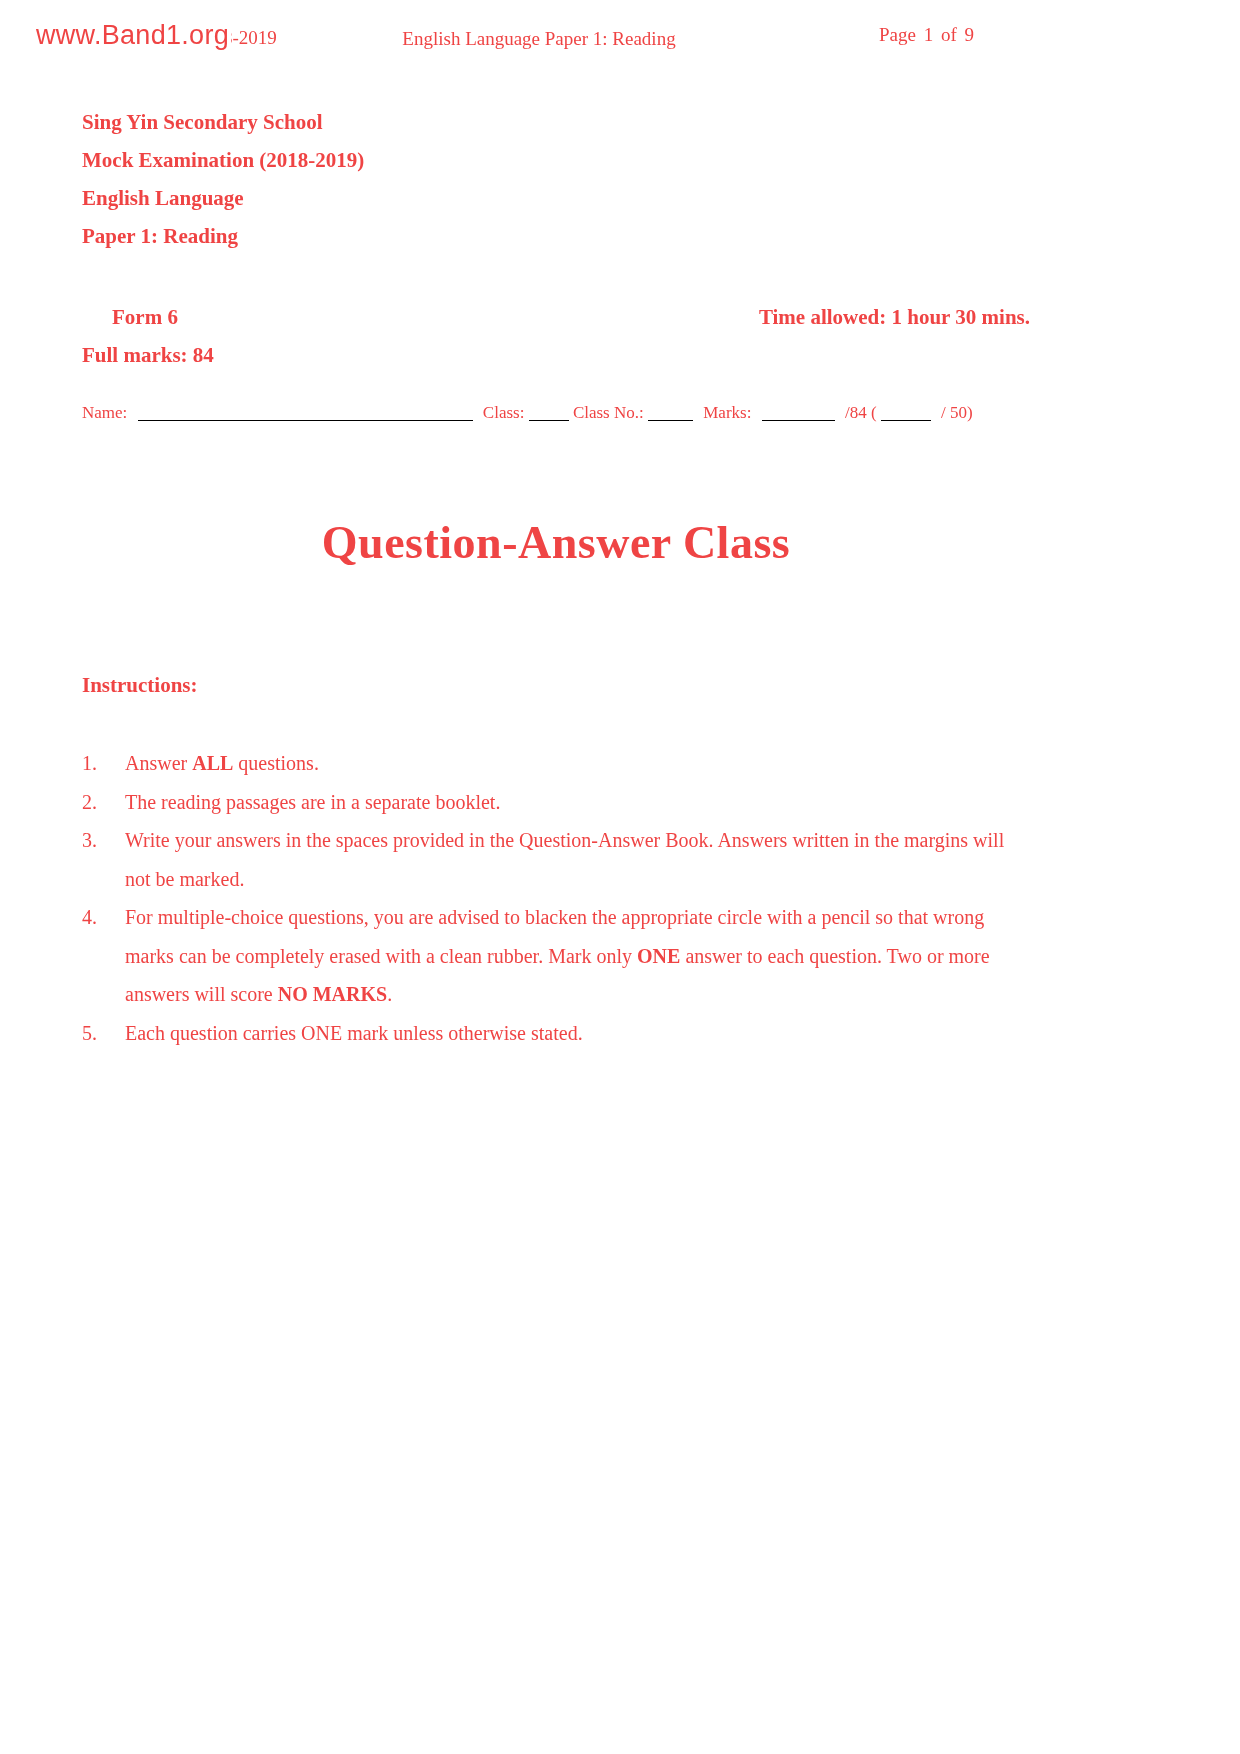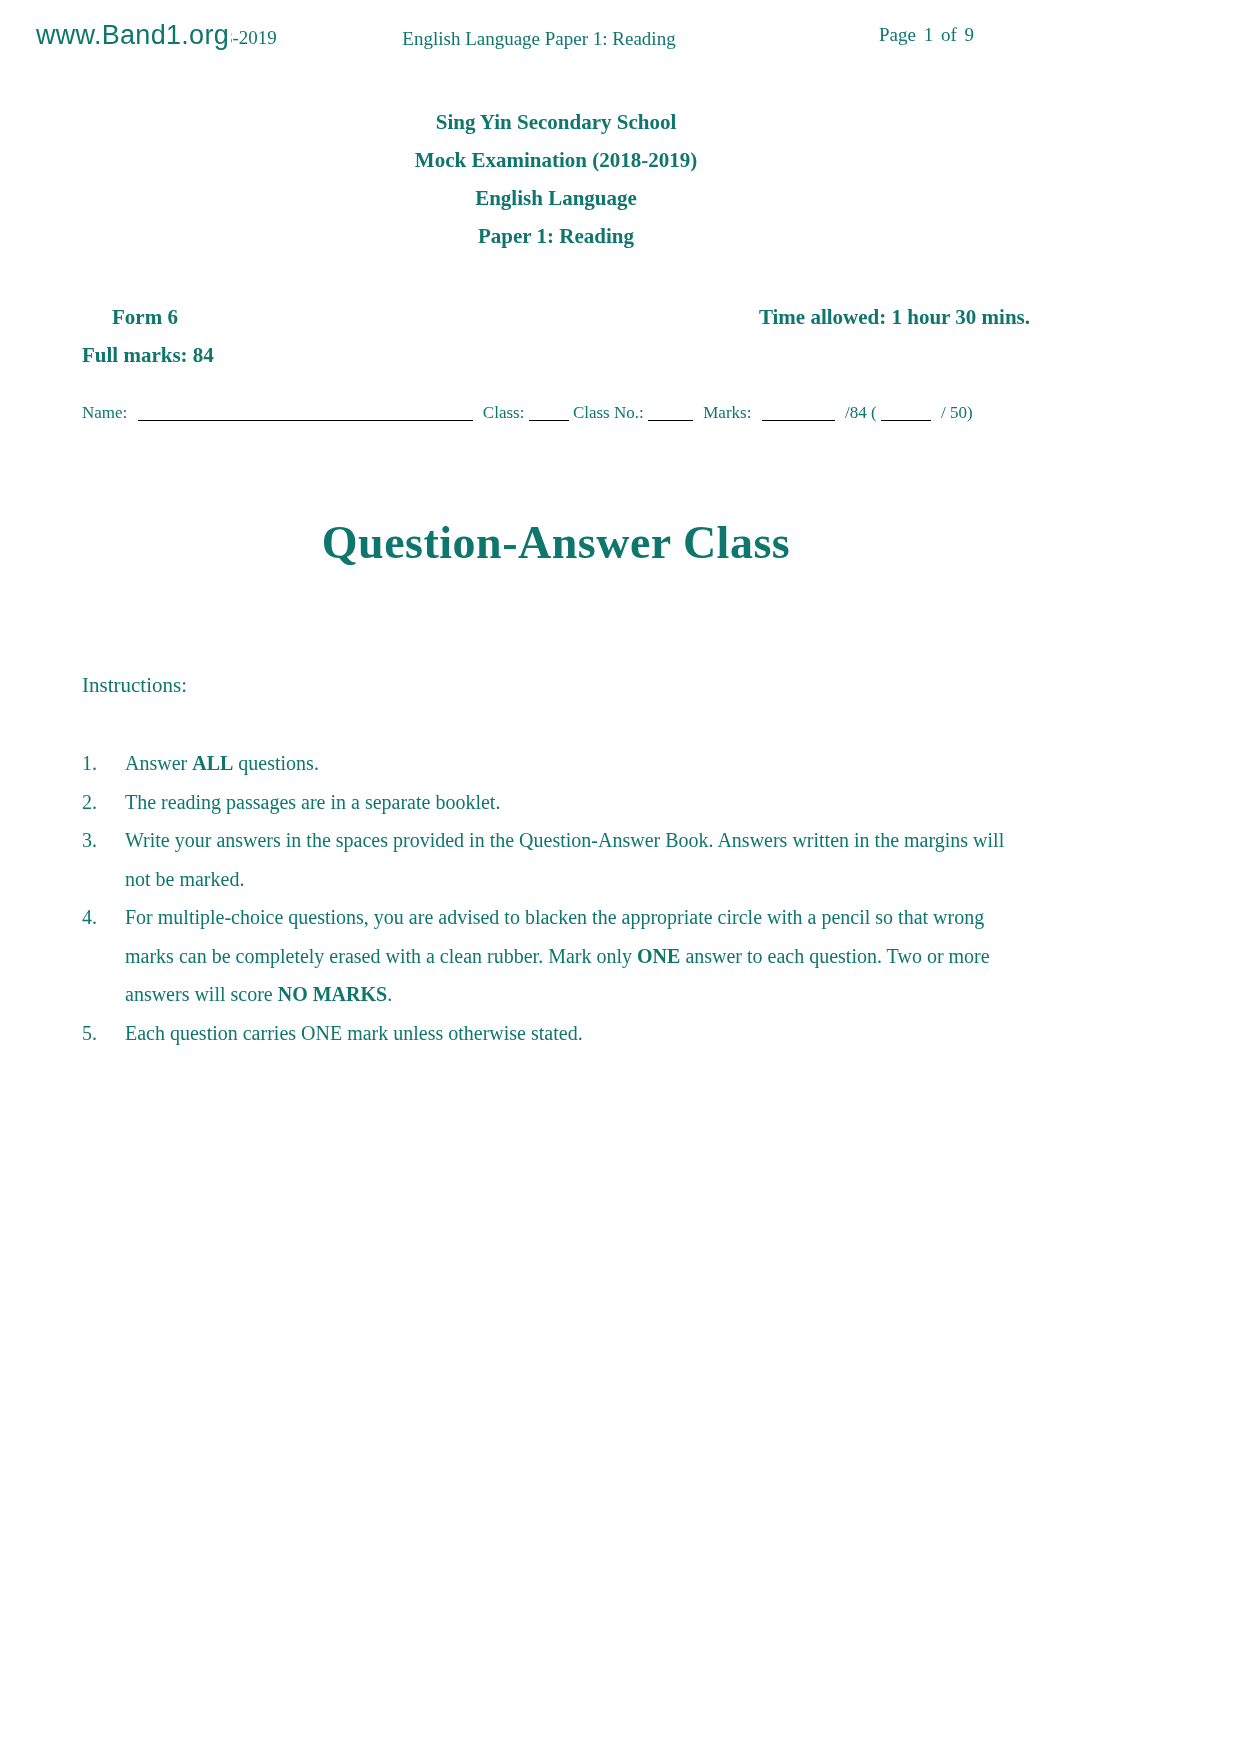--- a/index.html
+++ b/index.html
@@ -1,21 +1,21 @@
 <!DOCTYPE html>
 <html><head>
 <meta charset="utf-8">
 <style>
   html, body { margin: 0; padding: 0; background: #ffffff; }
   .page {
     position: relative;
     width: 1184px;
     height: 1754px;
     background: #ffffff;
-    color: #0f766e;
+    color: #ef4444;
     font-family: "Liberation Serif", serif;
     font-size: 20px;
     overflow: hidden;
     border-radius: 9px;
   }
 
   
   .hdr-left {
     position: absolute;
     left: 36px;
@@ -56,21 +56,20 @@
 
   
   .content {
     position: absolute;
     left: 82px;
     top: 0;
     width: 948px;
   }
   .title-block {
     margin-top: 103px;
-    text-align: center;
     font-size: 21px;
     font-weight: bold;
     line-height: 38px;
   }
   .meta-row {
     margin-top: 43px;
     display: flex;
     justify-content: space-between;
     font-weight: bold;
     font-size: 21px;
@@ -109,21 +108,21 @@
     text-align: center;
     font-size: 46px;
     line-height: 56px;
     font-weight: bold;
     letter-spacing: 0.5px;
   }
 
   
   .instr-heading {
     margin-top: 95px;
-    font-weight: normal;
+    font-weight: bold;
     font-size: 21px;
     line-height: 38px;
   }
   .instr-list {
     margin-top: 40px;
     font-size: 20px;
   }
   .instr-item {
     display: flex;
     line-height: 38.5px;

